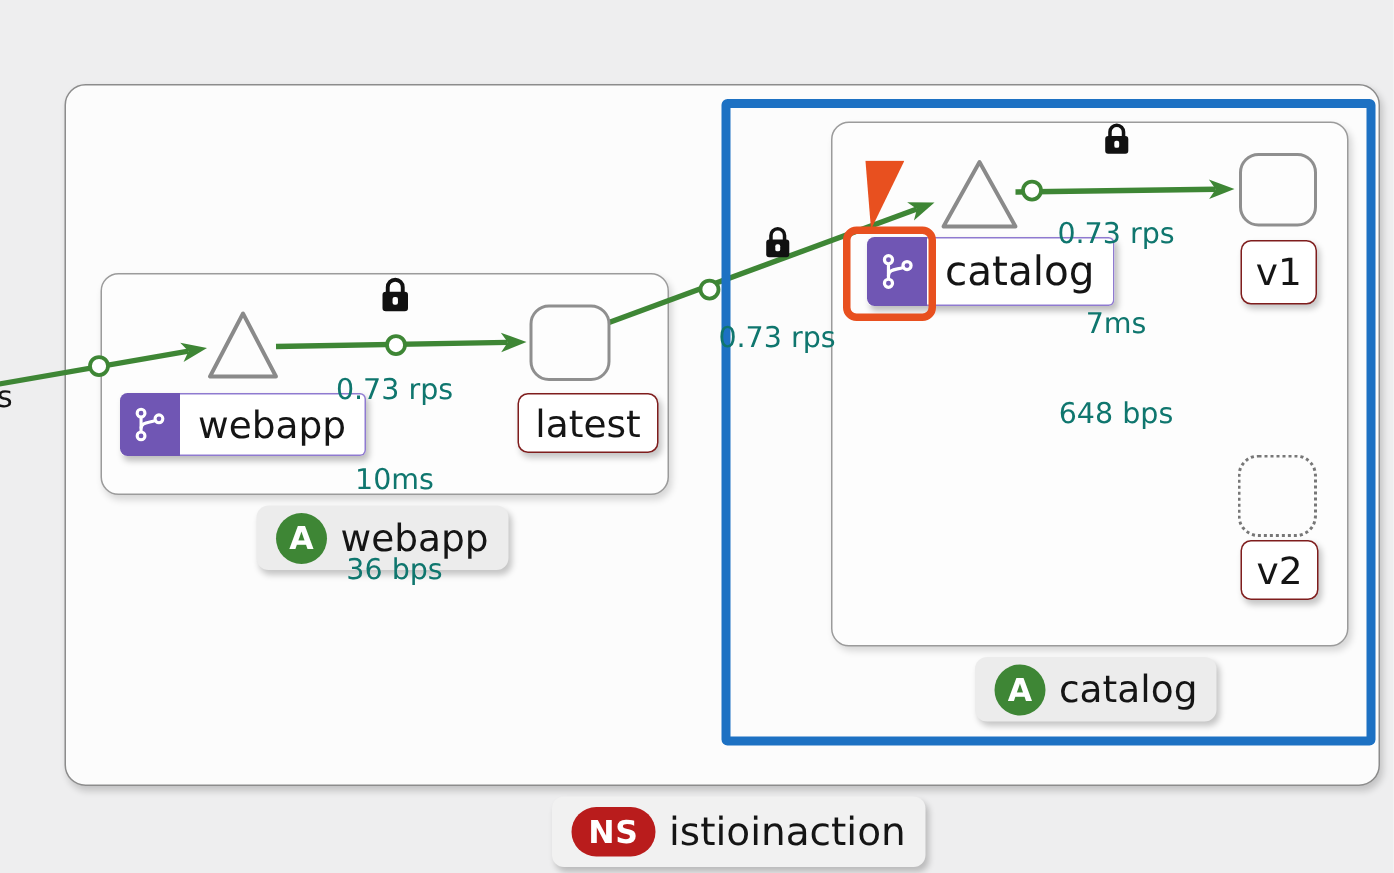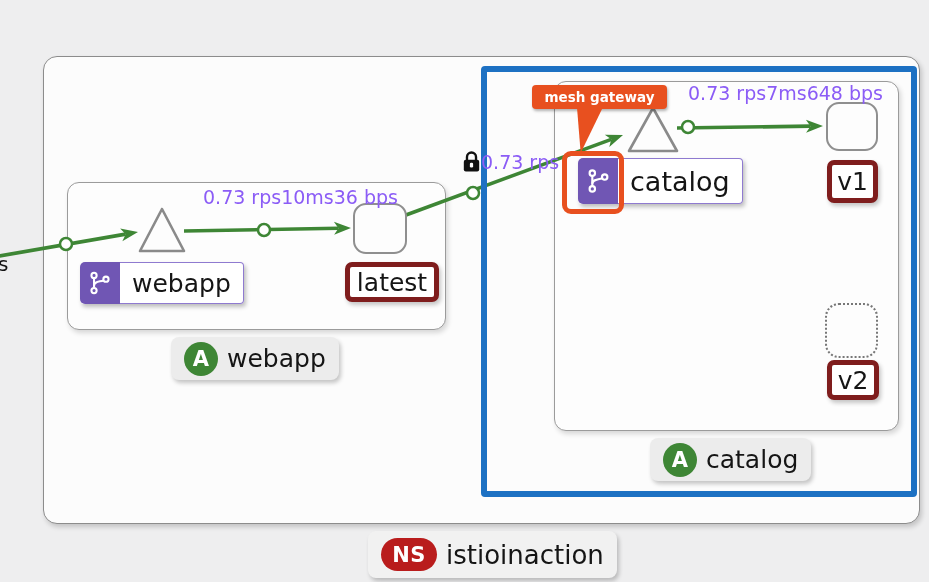--- a/index.html
+++ b/index.html
@@ -44,21 +44,21 @@
     width:40px; display:flex; align-items:center; justify-content:center;
     background:#7056b4; border-radius:5px 0 0 5px;
   }
   .vlabel .vtext {
     display:flex; align-items:center; background:#fff;
     border:1.6px solid #8f7ad0; border-left:none; border-radius:0 4px 4px 0;
     padding:0 12px; font-size:25px; color:#151515; white-space:nowrap;
   }
   .plain-label {
     position:absolute; display:flex; align-items:center; justify-content:center;
-    background:#fff; border:5px solid #7f1d1d; border-radius:7px;
+    background:#fff; border:1px solid #7f1d1d; border-radius:7px;
     box-shadow:2px 3px 4px rgba(0,0,0,.22);
     font-size:25px; color:#151515; z-index:6; white-space:nowrap;
   }
 
   
   .badge-label {
     position:absolute; display:flex; align-items:center; gap:9px;
     background:#ececec; border-radius:8px; padding:0 13px;
     box-shadow:2px 3px 4px rgba(0,0,0,.22); z-index:6; white-space:nowrap;
   }
@@ -70,23 +70,24 @@
   }
   .ns-pill {
     width:56px; height:33px; border-radius:17px; background:#b91c1c;
     color:#fff; font-weight:bold; font-size:21px; letter-spacing:.5px;
     display:flex; align-items:center; justify-content:center; flex:0 0 auto;
   }
   .ns-badge { background:#f1f1f1; }
 
   
   .edge-label {
-    position:absolute; display:flex; flex-direction:row; align-items:center;
-    font-size:19px; line-height:20px; color:#8b5cf6; z-index:6; text-align:center;
+    position:absolute; display:flex; flex-direction:column; align-items:center;
+    font-size:19px; line-height:20px; color:#0f766e; z-index:6; text-align:center;
     white-space:nowrap;
+    gap:40px;
   }
   .edge-label .lock { height:25px; margin-bottom:1px; }
 
   
   .mg-tip {
     position:absolute; left:532px; top:85px; width:135px; height:24px;
     background:#e8501f; border-radius:4px; color:#fff; font-weight:bold;
     font-size:13.5px; display:flex; align-items:center; justify-content:center;
     z-index:8; box-shadow:1px 2px 3px rgba(0,0,0,.3);
   }
@@ -236,20 +237,17 @@
       <rect x="2" y="10.5" width="17" height="13" rx="2.2" fill="#111"></rect>
       <rect x="8.7" y="14" width="3.6" height="5.2" rx="1.4" fill="#fff"></rect>
     </svg>
     <span>0.73 rps</span>
     <span>7ms</span>
     <span>648 bps</span>
   </div>
 
   <div class="clipped-text">s</div>
 
-  <div class="mg-tip">
-    <span>mesh gateway</span>
-  </div>
   <div class="mg-tail"></div>
 
   <div class="mg-highlight"></div>
 
 </div>
 
 </body></html>

